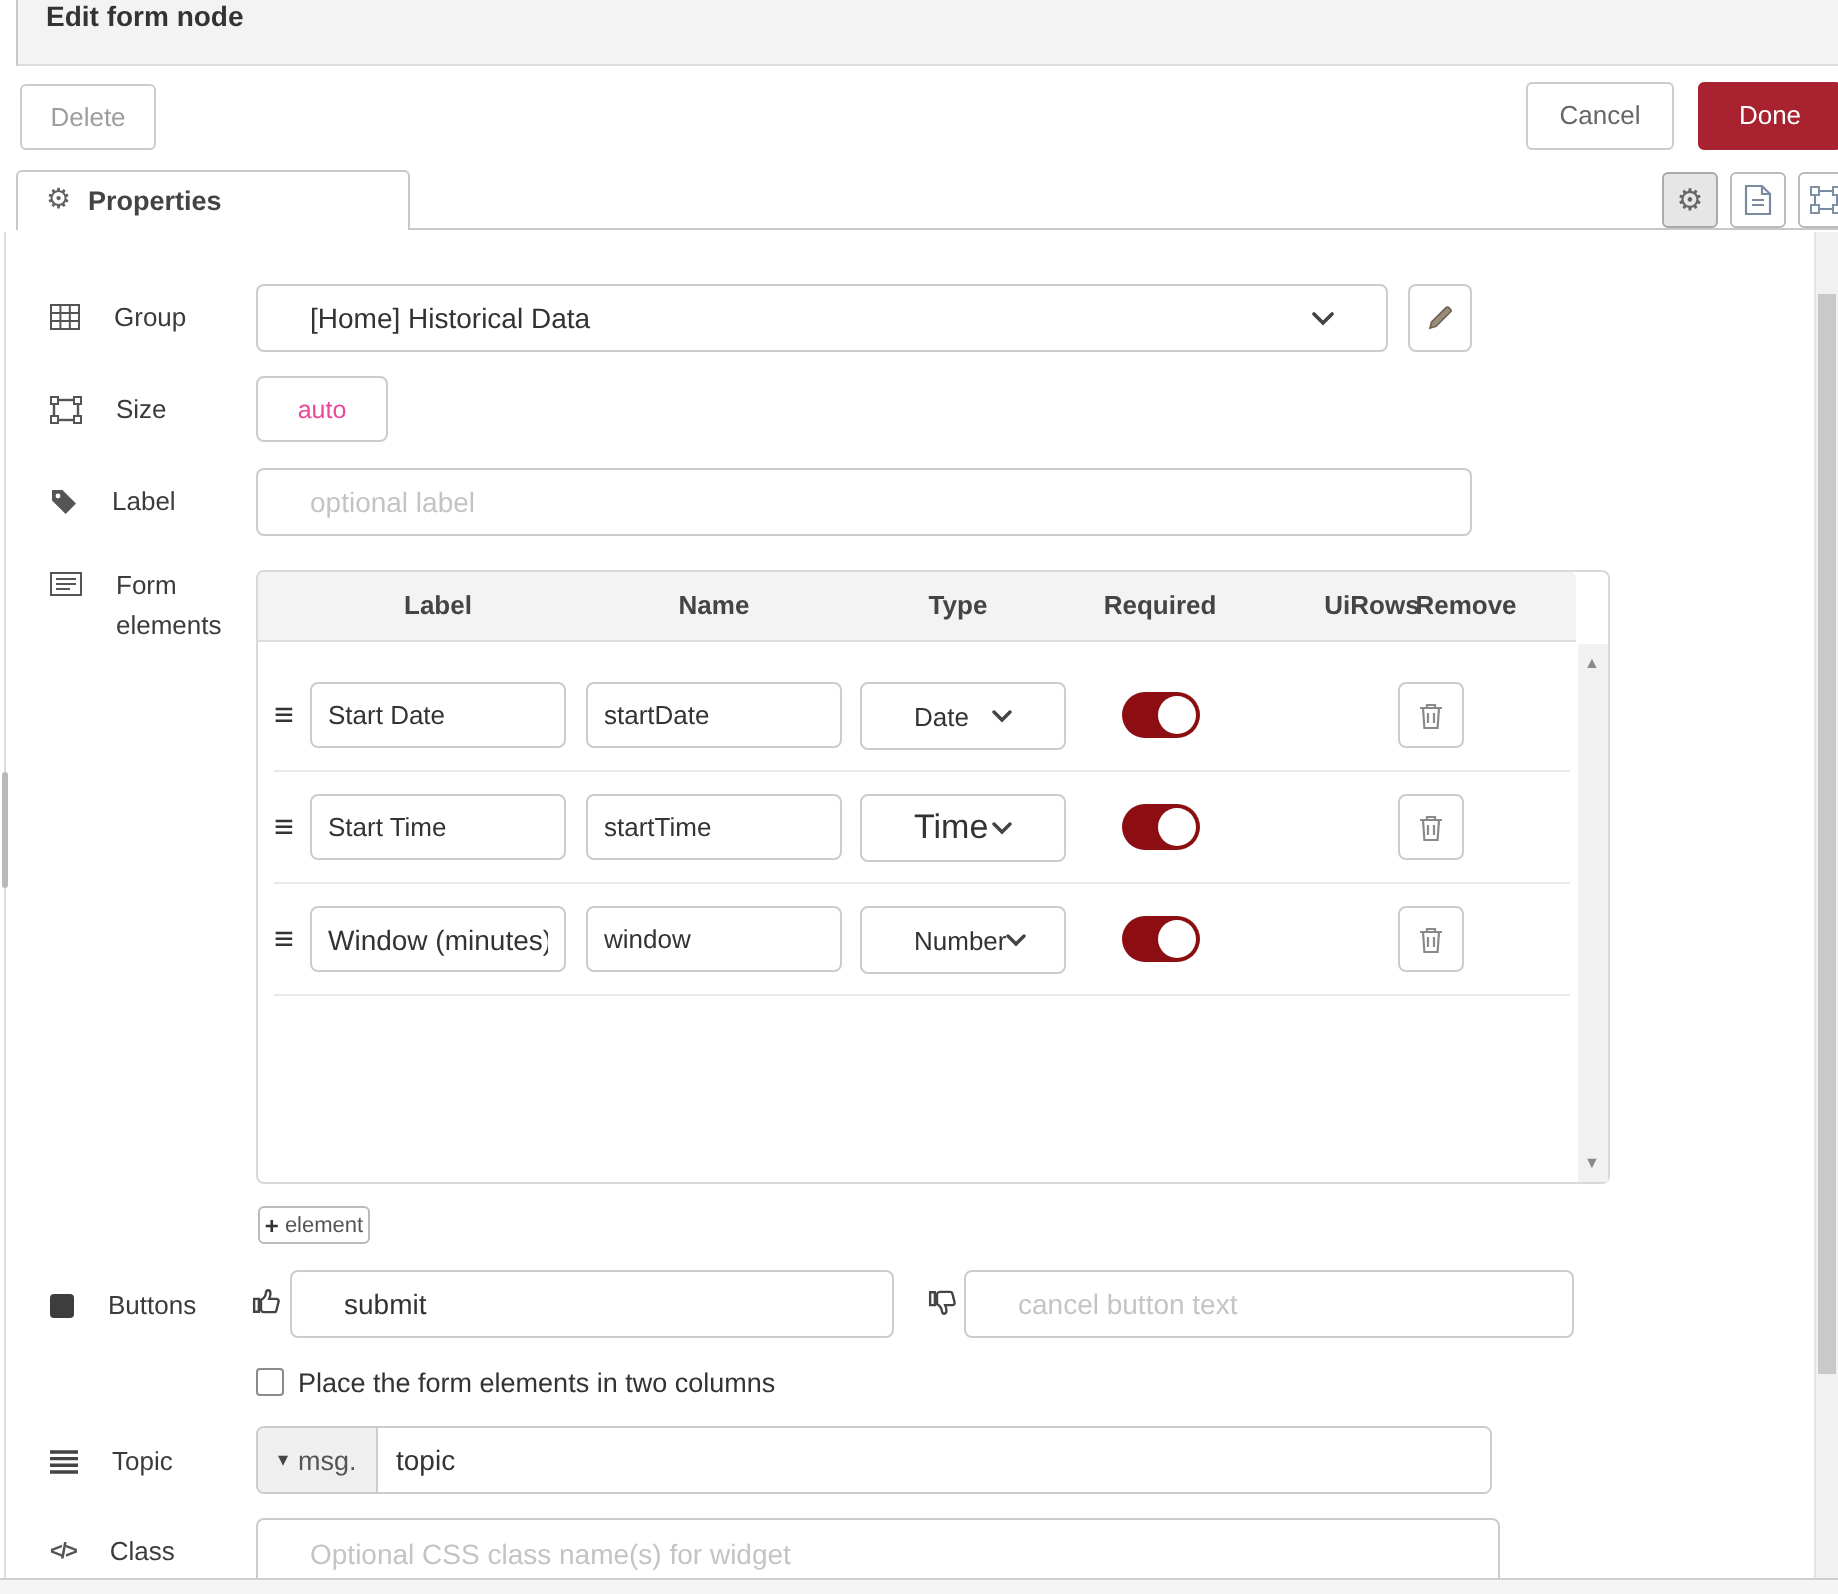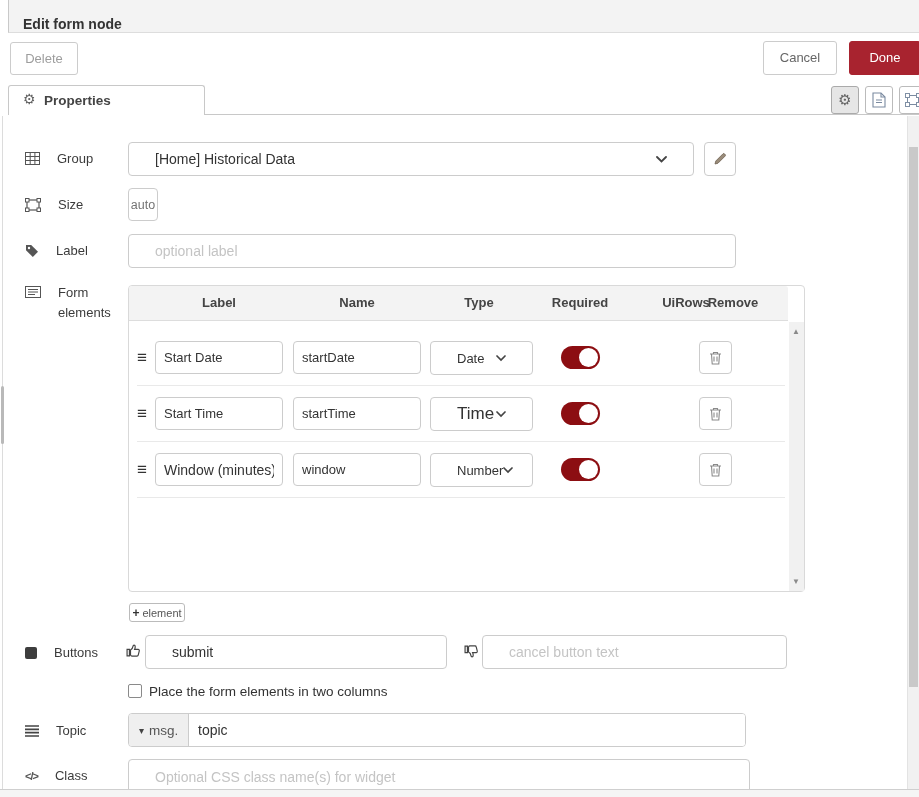--- a/index.html
+++ b/index.html
@@ -81,21 +81,21 @@
   .typed-value{flex:1;border:none;outline:none;font-size:14px;color:#333;padding:0 9px;font-family:inherit;}
 
   .code-glyph{font-size:11px;font-weight:bold;color:#555;letter-spacing:-1px;}
   .sq-icon{width:12px;height:12px;background:#3d3d3d;border-radius:2px;display:inline-block;}
   svg{display:block;}
 </style>
 </head>
 <body>
 
 <div class="abs tray-header">
-  <div class="abs tray-title" style="left:14px;top:16px;position:absolute;">Edit form node</div>
+  <div class="abs tray-title" style="left:14px;top:0;position:absolute;">Edit form node</div>
 </div>
 
 <button class="btn btn-delete">Delete</button>
 <button class="btn btn-cancel">Cancel</button>
 <button class="btn btn-done">Done</button>
 
 <div class="abs tabline"></div>
 <div class="abs tab">
   <span class="tab-gear">⚙</span>
   <span class="tab-label">Properties</span>
@@ -160,21 +160,21 @@
     <svg width="16" height="14" viewBox="0 0 16 14">
         <rect x="2" y="2" width="12" height="10" fill="none" stroke="#555" stroke-width="1.2"></rect>
         <rect x="0.5" y="0.5" width="3.5" height="3.5" fill="#fff" stroke="#555"></rect>
         <rect x="12" y="0.5" width="3.5" height="3.5" fill="#fff" stroke="#555"></rect>
         <rect x="0.5" y="10" width="3.5" height="3.5" fill="#fff" stroke="#555"></rect>
         <rect x="12" y="10" width="3.5" height="3.5" fill="#fff" stroke="#555"></rect>
       </svg>
   </span>
   <span>Size</span>
 </div>
-<div class="small-btn" style="left:128px;top:188px;width:30px;height:33px;font-size:12.5px;color:#737373;">auto</div>
+<div class="small-btn" style="left:128px;top:188px;width:66px;height:33px;font-size:12.5px;color:#ec4899;">auto</div>
 
 <div class="row-label" style="top:243px;">
   <span class="ic">
     <svg width="14" height="14" viewBox="0 0 14 14">
         <path d="M1 1h5.2L13 7.8 7.8 13 1 6.2z" fill="#555"></path>
         <circle cx="4" cy="4" r="1.2" fill="#fff"></circle>
       </svg>
   </span>
   <span>Label</span>
 </div>

